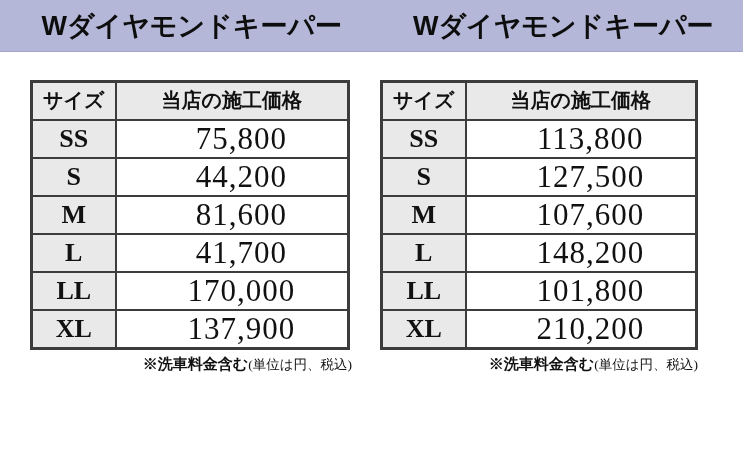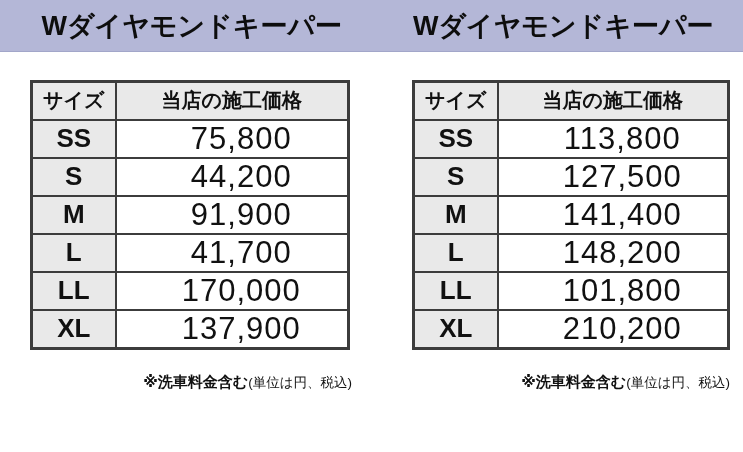--- a/index.html
+++ b/index.html
@@ -66,21 +66,22 @@
     text-shadow:
       -1px -1px 0 #fff, 1px -1px 0 #fff,
       -1px  1px 0 #fff, 1px  1px 0 #fff,
       -1px  0   0 #fff, 1px  0   0 #fff,
        0   -1px 0 #fff, 0    1px 0 #fff;
   }
   
   .content{
     display:flex;
     padding:28px 0 0 30px;
-    gap:60px;
+    gap:28px;
+    font-family:Liberation Serif, serif;
   }
   .price-col{width:322px;}
   .price-col.right{width:318px;}
   table.price-table{
     border-collapse:collapse;
     width:320px;
     table-layout:fixed;
     background:#ffffff;
     border:3px solid var(--border,#3c3c3c);
   }
@@ -105,21 +106,21 @@
   }
   td.price-cell{
     background:#ffffff;
     font-size:31px;
     font-weight:400;
     letter-spacing:1px;
     font-stretch:semi-condensed;
     padding-left:19px;
   }
   .footnote{
-    margin-top:23px;
+    margin-top:5px;
     text-align:right;
     white-space:nowrap;
     font-size:13.5px;
   }
   .footnote .fn-bold{font-weight:bold;font-size:15px;}
   .footnote .fn-normal{font-weight:400;font-size:13.5px;}
 </style>
 </head>
 <body>
 
@@ -152,21 +153,21 @@
           <tr>
             <td class="size-cell">SS</td>
             <td class="price-cell">75,800</td>
           </tr>
           <tr>
             <td class="size-cell">S</td>
             <td class="price-cell">44,200</td>
           </tr>
           <tr>
             <td class="size-cell">M</td>
-            <td class="price-cell">91,900</td>
+            <td class="price-cell">81,600</td>
           </tr>
           <tr>
             <td class="size-cell">L</td>
             <td class="price-cell">41,700</td>
           </tr>
           <tr>
             <td class="size-cell">LL</td>
             <td class="price-cell">170,000</td>
           </tr>
           <tr>
@@ -196,21 +197,21 @@
           <tr>
             <td class="size-cell">SS</td>
             <td class="price-cell">113,800</td>
           </tr>
           <tr>
             <td class="size-cell">S</td>
             <td class="price-cell">127,500</td>
           </tr>
           <tr>
             <td class="size-cell">M</td>
-            <td class="price-cell">141,400</td>
+            <td class="price-cell">107,600</td>
           </tr>
           <tr>
             <td class="size-cell">L</td>
             <td class="price-cell">148,200</td>
           </tr>
           <tr>
             <td class="size-cell">LL</td>
             <td class="price-cell">101,800</td>
           </tr>
           <tr>

